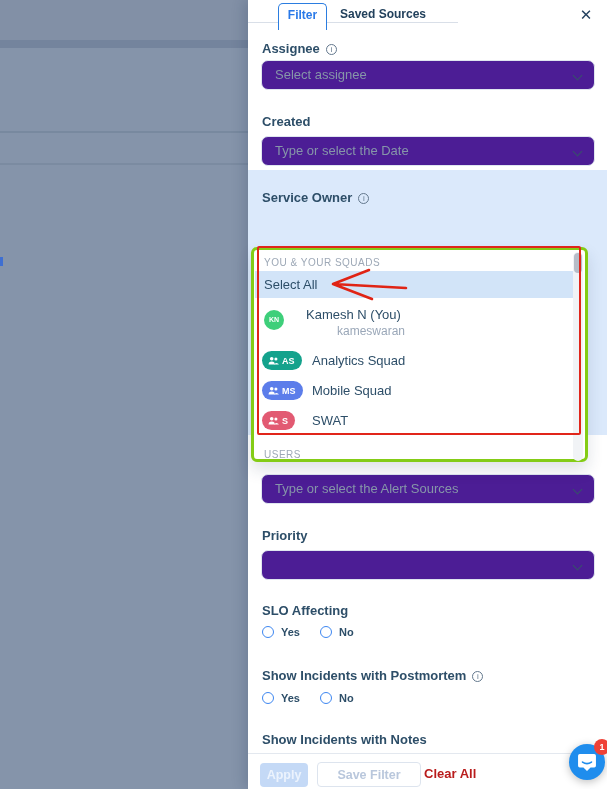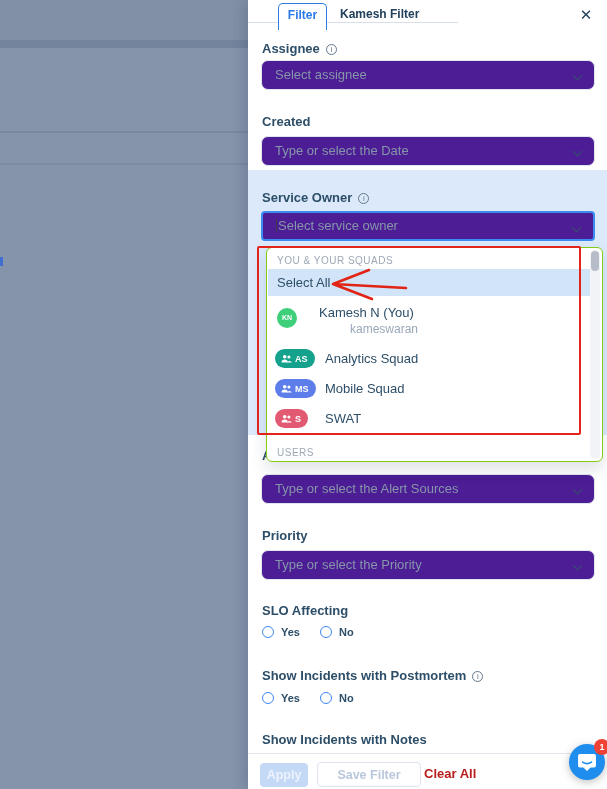--- a/index.html
+++ b/index.html
@@ -39,22 +39,22 @@
               line-height:28px; padding-left:13px; }
   .chev { position:absolute; right:13px; top:11px; width:7px; height:7px;
           border-right:1.8px solid #37516b; border-bottom:1.8px solid #37516b;
           transform:rotate(45deg); }
   .inputbox.focused { border:2px solid #3a8af2; border-radius:4px; line-height:26px; }
   .caret { display:inline-block; width:1px; height:13px; background:#3b3f45; vertical-align:-2px; margin-right:1px; }
 
   .blue-band { position:absolute; left:0; top:170px; width:359px; height:265px; background:#dbe9fb; }
 
   
-  .ddlist { position:absolute; left:18px; top:247px; width:337px; height:215px; background:#fff;
-            border:1px solid #84cc16; border-radius:6px; box-shadow:0 8px 16px rgba(30,50,80,.14); z-index:5; }
+  .ddlist { position:absolute; left:3px; top:247px; width:337px; height:215px; background:#fff;
+            border:3px solid #84cc16; border-radius:6px; box-shadow:0 8px 16px rgba(30,50,80,.14); z-index:5; }
   .ddgroup { position:absolute; left:10px; color:#9da8b6; font-size:10px; letter-spacing:.5px; }
   .dd-selectall { position:absolute; left:1px; top:21px; width:325px; height:27px; background:#d2e4f8;
                   color:#2d4e68; font-size:13px; line-height:27px; padding-left:9px; cursor:pointer; }
   .dd-row { position:absolute; left:1px; width:325px; cursor:pointer; }
   .dd-name { color:#2d4e68; font-size:13px;margin-left:13px; }
   .dd-sub  { color:#9aa7b8; font-size:12px;padding-left:44px; }
   .av-circle { position:absolute; left:9px; top:7px; width:20px; height:20px; border-radius:50%;
                color:#fff; font-size:7px; font-weight:bold; text-align:center; line-height:20px; }
   .av-pill { position:absolute; left:7px; top:5px; height:19px; border-radius:10px; color:#fff;
              font-size:9px; font-weight:bold; display:flex; align-items:center; padding:0 7px 0 6px; gap:3px; }
@@ -102,45 +102,41 @@
     <div class="ov-band2"></div>
     <div class="ov-line1"></div>
     <div class="ov-line2"></div>
     <div class="ov-tick"></div>
   </div>
 
   <div class="panel">
 
     <div class="tabline"></div>
     <div class="tab-active">Filter</div>
-    <div class="tab-plain">Kamesh Filter</div>
+    <div class="tab-plain">Saved Sources</div>
     <div class="close-x">✕</div>
 
     <div class="blue-band"></div>
 
     <div class="flabel" style="top:41px;">
       <span>Assignee</span><span class="info-i">i</span>
     </div>
     <div class="inputbox" style="top:60px;">
       <span>Select assignee</span>
       <span class="chev"></span>
     </div>
 
     <div class="flabel" style="top:114px;">Created</div>
     <div class="inputbox" style="top:136px;">
       <span>Type or select the Date</span>
       <span class="chev"></span>
     </div>
 
     <div class="flabel" style="top:190px;">
       <span>Service Owner</span><span class="info-i">i</span>
-    </div>
-    <div class="inputbox focused" style="top:211px;">
-      <span class="caret"></span><span>Select service owner</span>
-      <span class="chev"></span>
     </div>
 
     <div class="hidden-label">Alert Source</div>
 
     <div class="ddlist">
       <div class="ddgroup" style="top:7px;">YOU &amp; YOUR SQUADS</div>
       <div class="dd-selectall">Select All</div>
 
       <div class="dd-row" style="top:53px; height:42px;">
         <div class="av-circle bg-green">KN</div>
@@ -194,21 +190,20 @@
       </div>
     </div>
 
     <div class="inputbox" style="top:474px;">
       <span>Type or select the Alert Sources</span>
       <span class="chev"></span>
     </div>
 
     <div class="flabel" style="top:528px;">Priority</div>
     <div class="inputbox" style="top:550px;">
-      <span>Type or select the Priority</span>
       <span class="chev"></span>
     </div>
 
     <div class="flabel" style="top:603px;">SLO Affecting</div>
     <div class="radio-row" style="top:624px;">
       <span class="radio-opt">
           <span class="radio-dot"></span>
           <span>Yes</span>
         </span>
       <span class="radio-opt">

